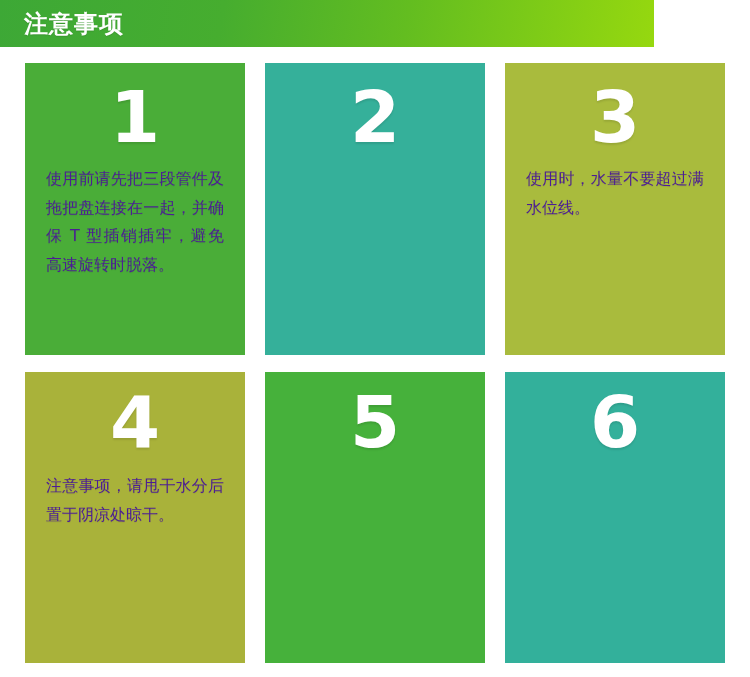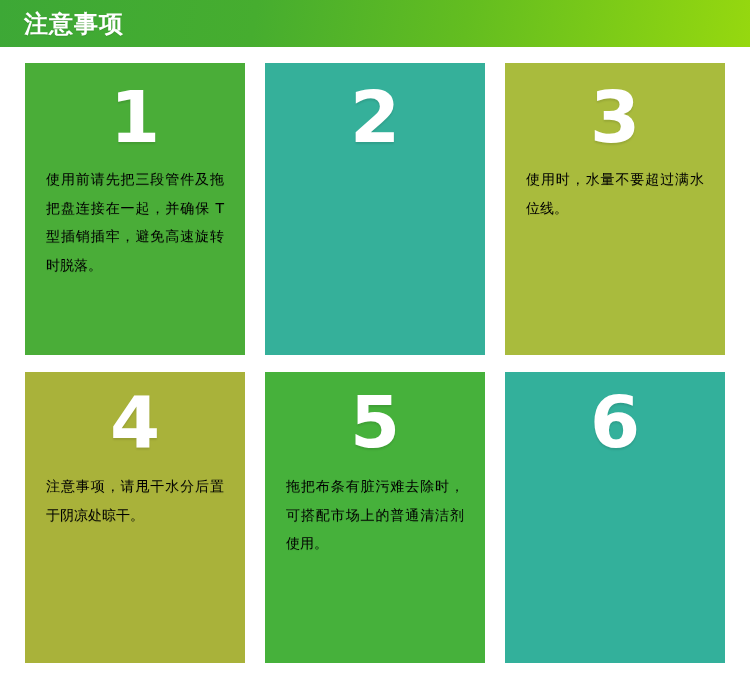--- a/index.html
+++ b/index.html
@@ -12,21 +12,21 @@
     height: 677px;
     font-family: "DejaVu Sans", "Liberation Sans", sans-serif;
     overflow: hidden;
   }
 
   
   .header-bar {
     position: absolute;
     left: 0;
     top: 0;
-    width: 750px;
+    width: 654px;
     height: 47px;
     background: linear-gradient(100deg, #3da836 0%, #46ad2f 34%, #63bd20 62%, #8ed314 88%, #96d80f 100%);
     box-sizing: border-box;
   }
   .header-title {
     position: absolute;
     left: 24px;
     top: 9px;
     color: #ffffff;
     font-size: 24px;
@@ -67,22 +67,22 @@
     font-weight: bold;
     line-height: 80px;
     font-family: "DejaVu Sans", "Liberation Sans", sans-serif;
     text-shadow: 0 2px 2px rgba(0,0,0,0.10);
   }
   .card-text {
     position: absolute;
     left: 21px;
     right: 21px;
     top: 102px;
-    color: #000000;
-    font-size: 14px;
+    color: #4c1d95;
+    font-size: 16px;
     line-height: 28.5px;
     text-align: justify;
     text-align-last: left;
     text-justify: inter-character;
     font-weight: normal;
     text-shadow: 0 1px 1px rgba(0,0,0,0.07);
     word-break: break-all;
   }
   .row2 .card-number { top: 10px; }
   .row2 .card-text { top: 100px; }
@@ -110,20 +110,19 @@
     <div class="card-text">使用时，水量不要超过满水位线。</div>
   </div>
 
   <div class="card row2" style="background: rgb(169, 178, 58);">
     <div class="card-number">4</div>
     <div class="card-text">注意事项，请甩干水分后置于阴凉处晾干。</div>
   </div>
 
   <div class="card row2" style="background: rgb(70, 177, 59);">
     <div class="card-number">5</div>
-    <div class="card-text">拖把布条有脏污难去除时，可搭配市场上的普通清洁剂使用。</div>
   </div>
 
   <div class="card row2" style="background: rgb(51, 176, 155);">
     <div class="card-number">6</div>
   </div>
 
 </div>
 
 </body></html>

